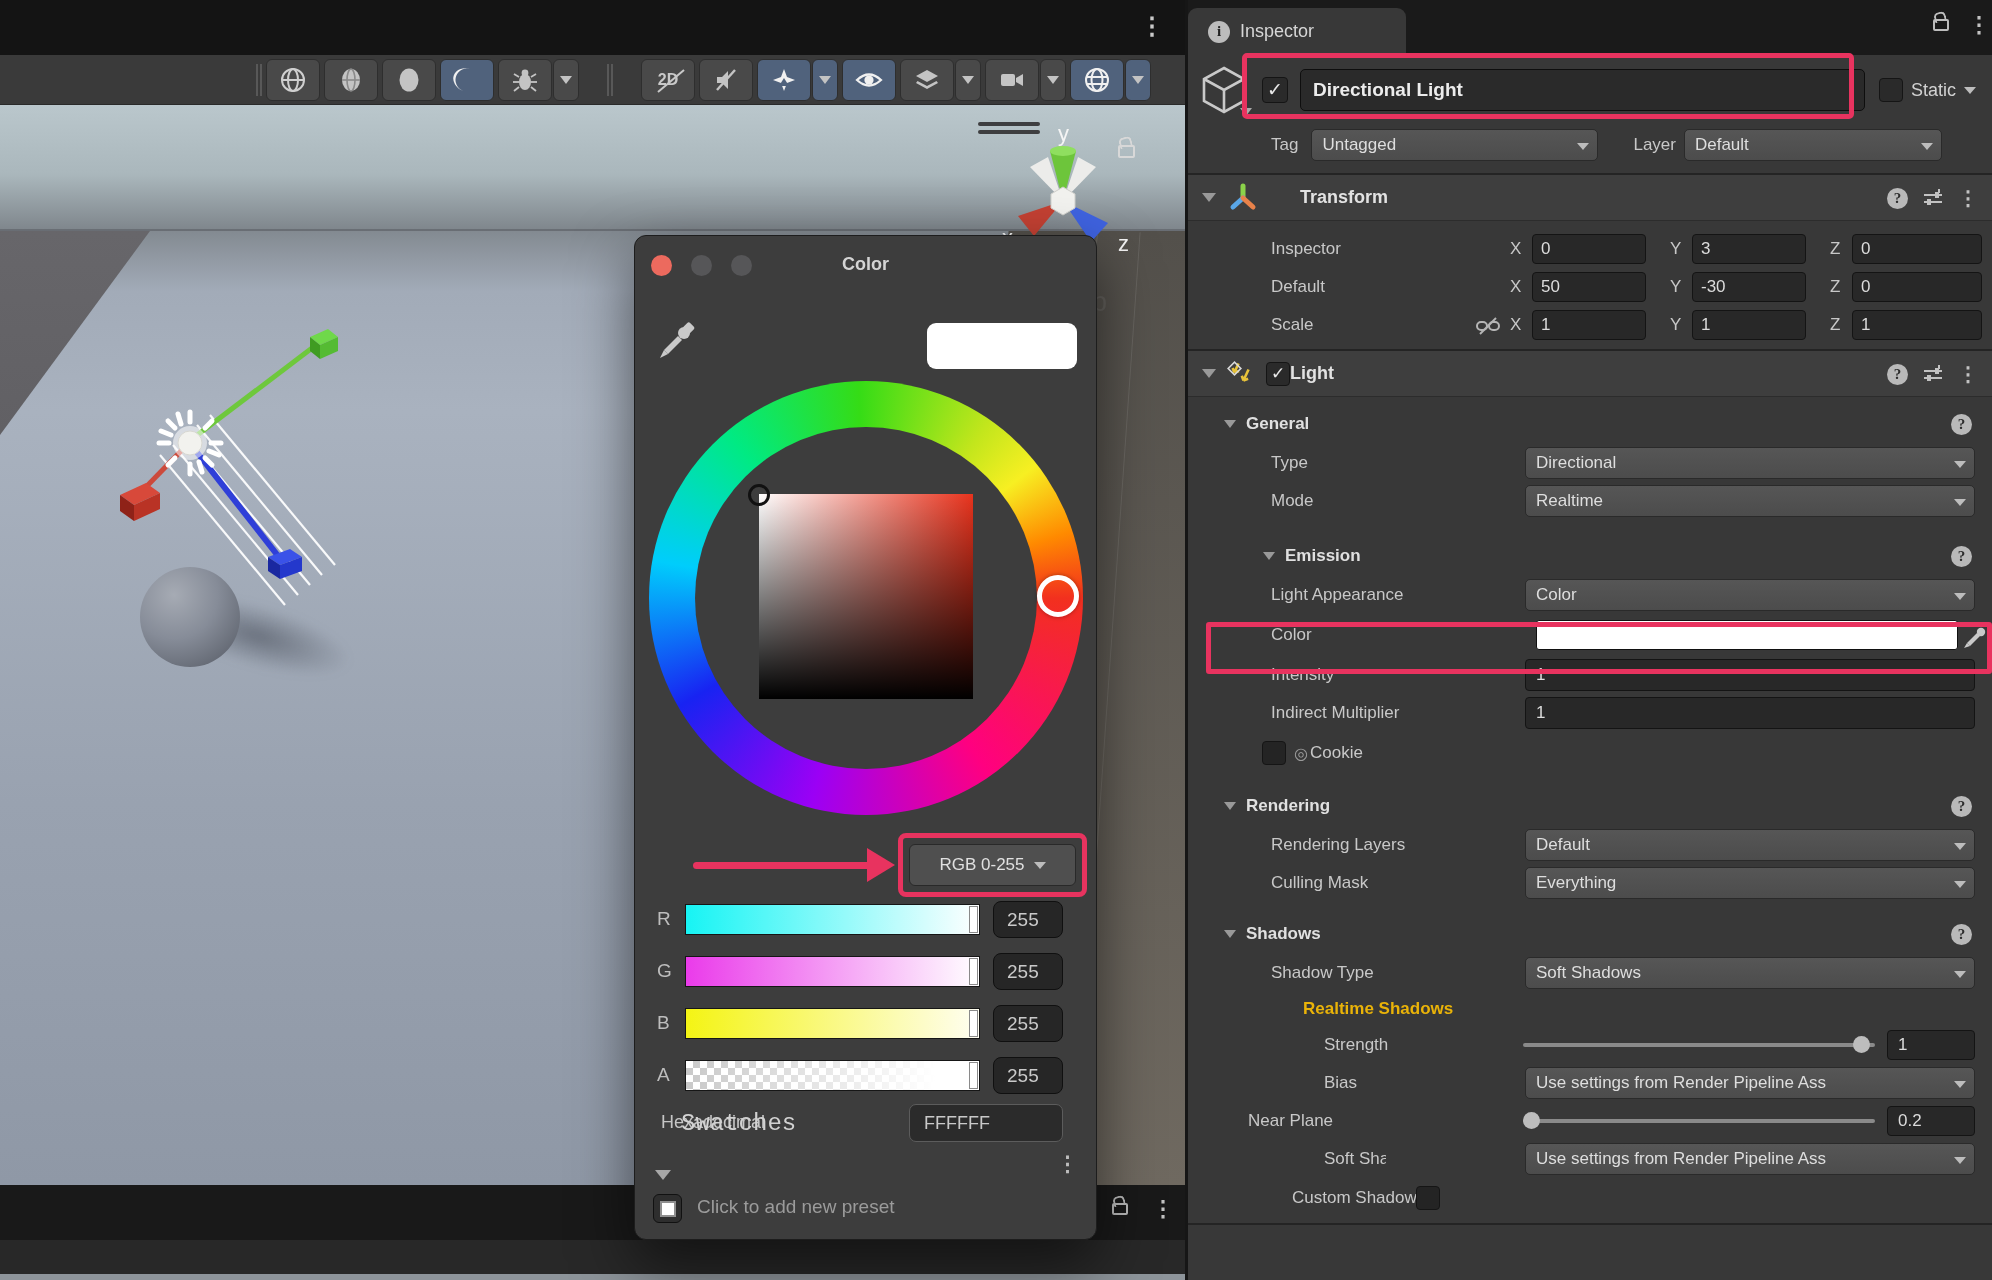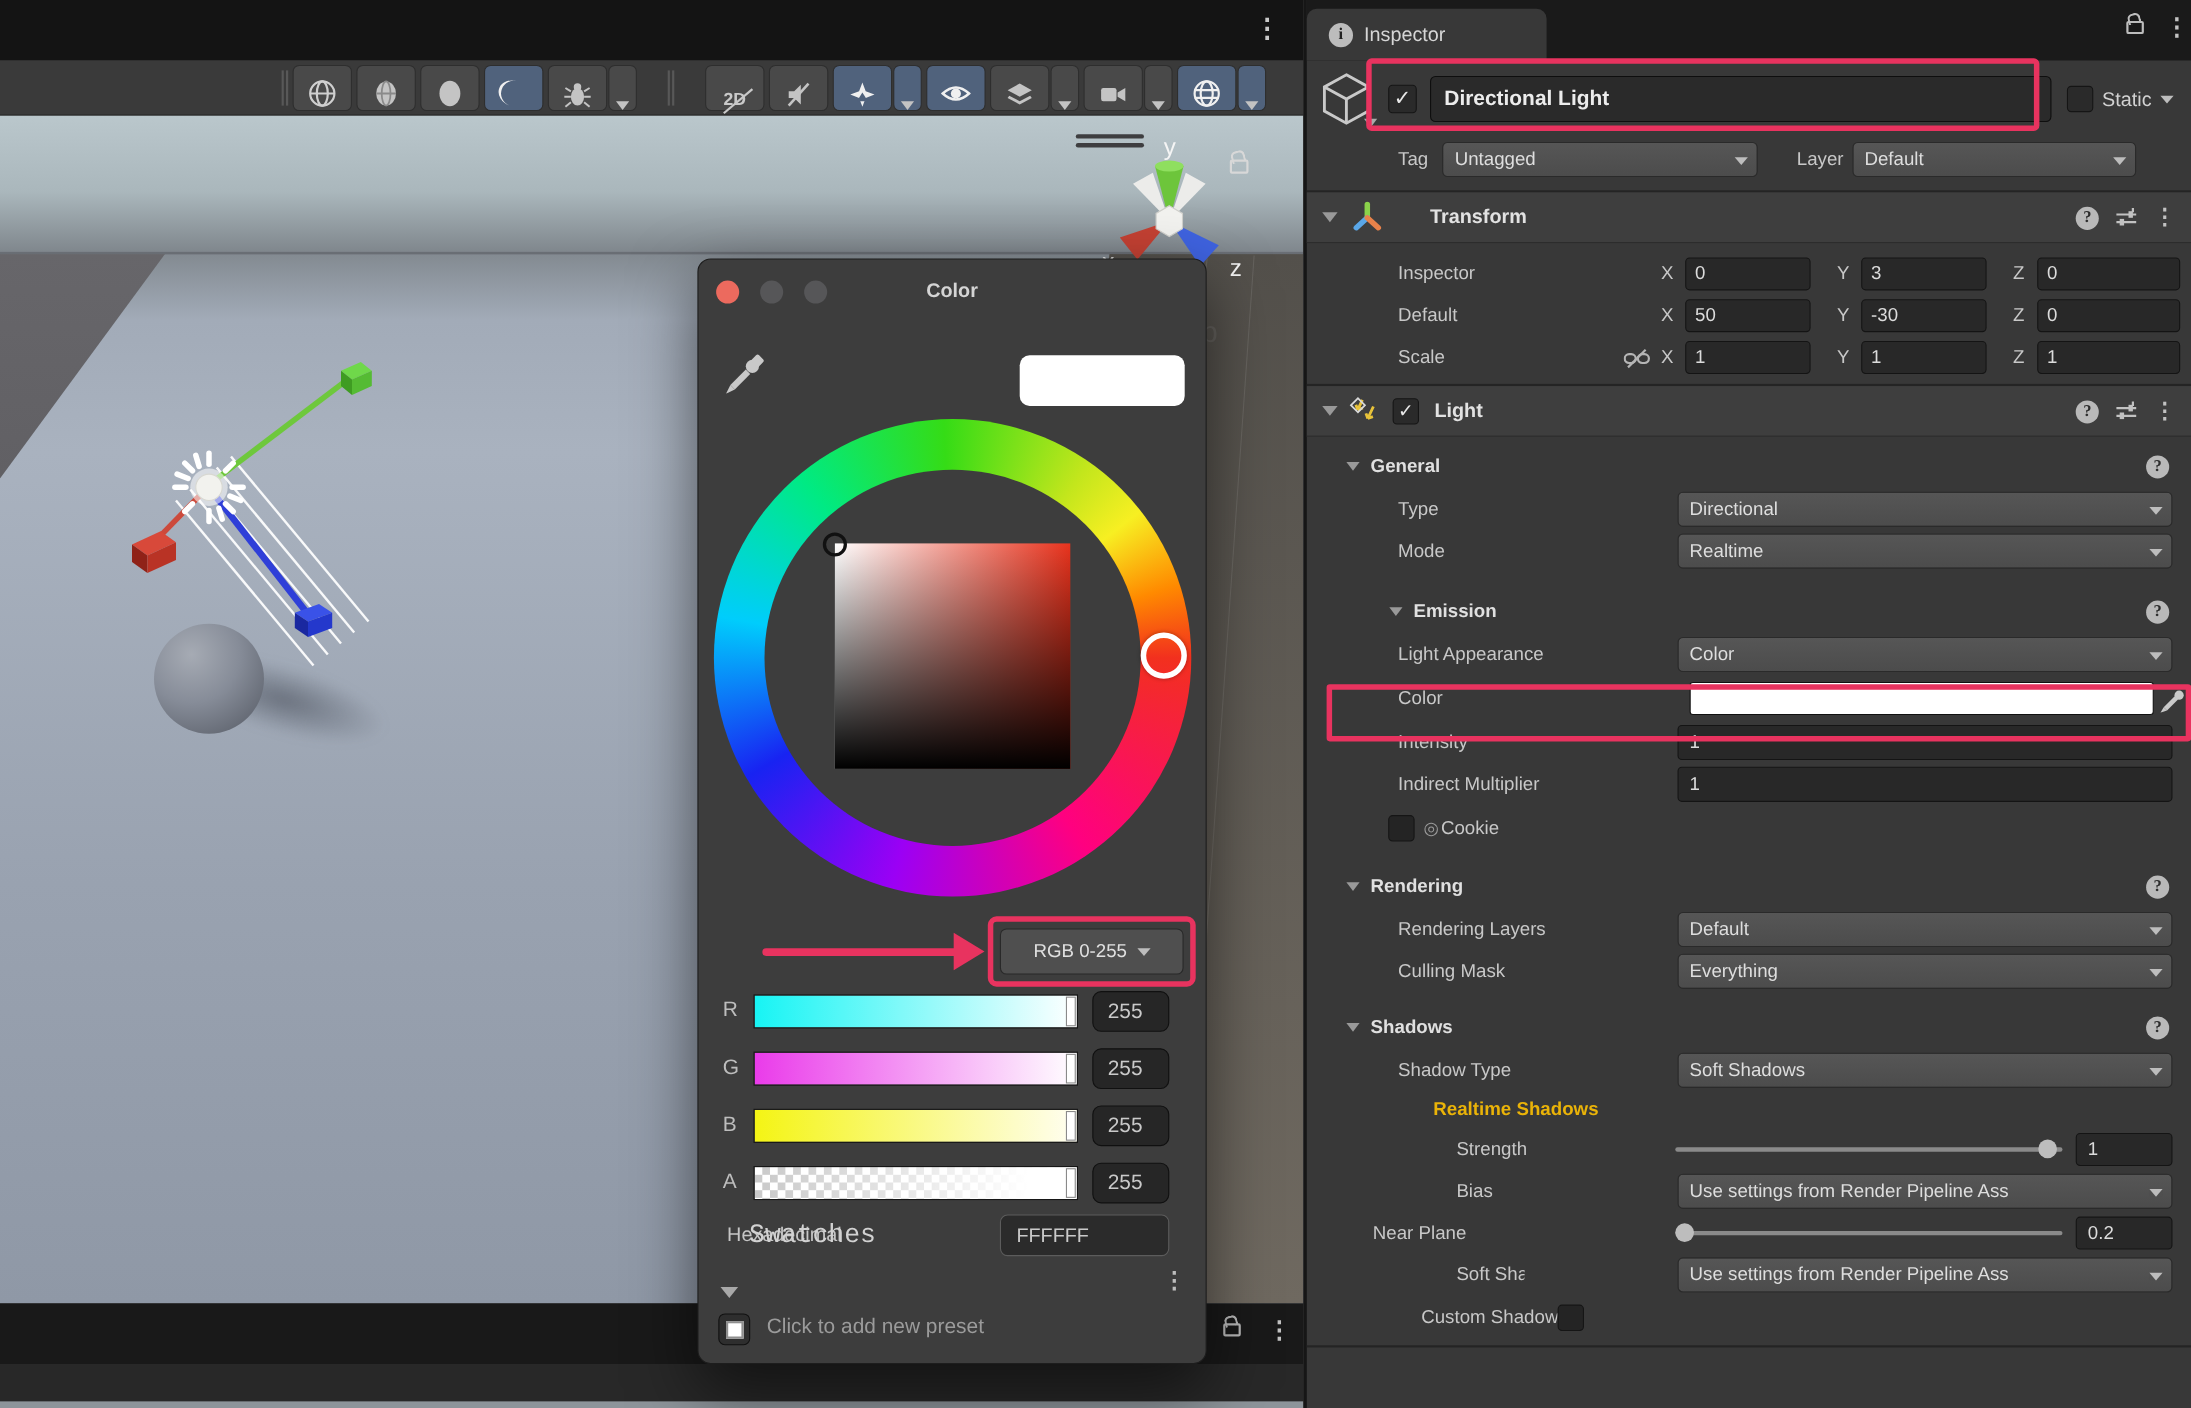--- a/index.html
+++ b/index.html
@@ -4,21 +4,21 @@
 <style>
   html,body{margin:0;padding:0;background:#222;}
   *{box-sizing:border-box;font-family:"Liberation Sans",sans-serif;}
   #app{position:relative;width:1992px;height:1280px;background:#383838;overflow:hidden;}
 
   
   .topbar{position:absolute;left:0;top:0;width:1185px;height:55px;background:#141414;}
   .topbar .kebab{position:absolute;left:1140px;top:12px;color:#c9c9c9;font-size:24px;font-weight:bold;letter-spacing:0;}
   .scene-toolbar{position:absolute;left:0;top:55px;width:1185px;height:50px;background:#3a3a3a;border-bottom:1px solid #2a2a2a;display:flex;align-items:center;}
   .tb-handle{width:6px;height:32px;margin-left:256px;border-left:2px solid #585858;border-right:2px solid #585858;}
-  .tb-btn{width:54px;height:42px;background:#494949;border:1px solid #2e2e2e;border-radius:6px;margin-left:4px;display:flex;align-items:flex-end;justify-content:center;color:#cfcfcf;}
+  .tb-btn{width:54px;height:42px;background:#494949;border:1px solid #2e2e2e;border-radius:6px;margin-left:4px;display:flex;align-items:center;justify-content:center;color:#cfcfcf;}
   .tb-btn.dd{width:26px;margin-left:1px;border-radius:6px;}
   .tb-btn.on{background:#50627c;}
   .tb-sep{width:6px;height:32px;margin-left:28px;margin-right:24px;border-left:2px solid #585858;border-right:2px solid #585858;}
   .tb-arrow{width:0;height:0;border-left:6px solid transparent;border-right:6px solid transparent;border-top:8px solid #c3c3c3;}
   .twod{font-size:16px;font-weight:bold;color:#c9c9c9;position:relative;}
   .twod:after{content:"";position:absolute;left:-4px;top:9px;width:34px;height:2px;background:#c9c9c9;transform:rotate(-40deg);}
 
   
   .scene{position:absolute;left:0;top:105px;width:1185px;height:1080px;overflow:hidden;}
   .sky{position:absolute;left:0;top:0;width:100%;height:126px;background:linear-gradient(#bac7cc,#aab7bc 55%,#7e858b 100%);}
@@ -63,21 +63,21 @@
   .static-lbl{color:#d2d2d2;font-size:18px;margin:0 8px;}
   .dd-arrow{width:0;height:0;border-left:6px solid transparent;border-right:6px solid transparent;border-top:7px solid #bdbdbd;}
   .tagrow{position:relative;height:40px;display:flex;align-items:center;}
   .tagrow .lab{color:#c8c8c8;font-size:17px;}
   .dropdown{height:32px;background:linear-gradient(#565656,#4c4c4c);border:1px solid #2a2a2a;border-radius:5px;display:flex;align-items:center;padding:0 10px;color:#dedede;font-size:17px;position:relative;white-space:nowrap;overflow:hidden;}
   .dropdown .dd-arrow{position:absolute;right:8px;top:13px;}
   .sep{height:2px;background:#242424;margin-top:8px;}
 
   .comp-head{height:46px;display:flex;align-items:center;background:#3e3e3e;border-bottom:1px solid #2c2c2c;position:relative;}
   .foldout{width:0;height:0;border-left:7px solid transparent;border-right:7px solid transparent;border-top:9px solid #999;margin-left:14px;flex:0 0 auto;}
-  .comp-title{color:#e2e2e2;font-size:18px;font-weight:bold;margin-left:14px;}
+  .comp-title{color:#e2e2e2;font-size:18px;font-weight:bold;}
   .head-icons{position:absolute;right:14px;top:12px;display:flex;align-items:center;gap:14px;}
   .help-ic{width:21px;height:21px;border-radius:50%;background:#b9b9b9;color:#2d2d2d;font-size:15px;font-weight:bold;display:flex;align-items:center;justify-content:center;font-family:"Liberation Serif",serif;}
   .kebab-ic{color:#c2c2c2;font-size:20px;font-weight:bold;line-height:21px;}
 
   .irow{display:flex;align-items:center;height:32px;margin:6px 0;position:relative;}
   .irow .lab{color:#c8c8c8;font-size:17px;white-space:nowrap;overflow:hidden;}
   .lab-main{padding-left:83px;width:322px;flex:0 0 auto;}
   .axl{color:#c8c8c8;font-size:17px;width:22px;flex:0 0 auto;}
   .nfield{width:114px;height:30px;background:#282828;border:1px solid #141414;border-radius:4px;color:#dcdcdc;font-size:17px;display:flex;align-items:center;padding-left:8px;margin-right:24px;flex:0 0 auto;}
   .wide-ctrl{width:450px;height:32px;margin-left:auto;margin-right:17px;flex:0 0 auto;}

